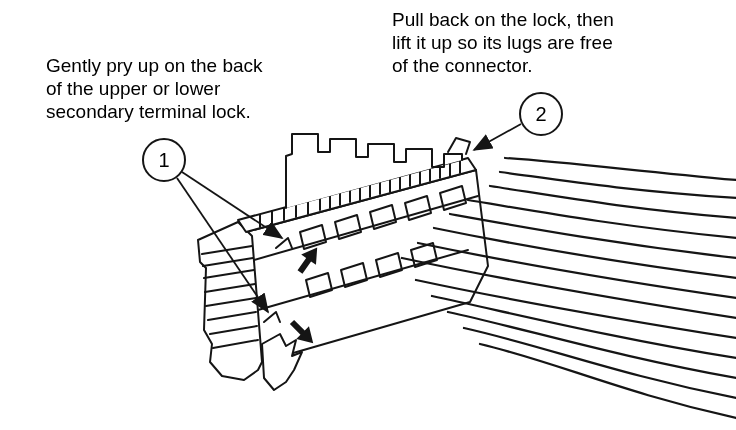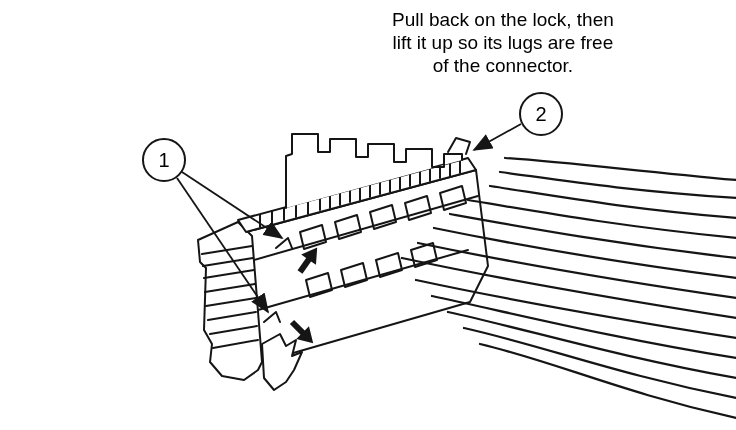--- a/index.html
+++ b/index.html
@@ -11,21 +11,20 @@
     overflow: hidden;
     font-family: "Liberation Sans", sans-serif;
     color: #000000;
   }
   .stage svg { position: absolute; left: 0; top: 0; }
   .label {
     position: absolute;
     font-size: 19px;
     line-height: 23px;
     white-space: pre-line;
-    text-align: center;
   }
   .label-left  { left: 46px;  top: 54px; }
   .label-right { left: 392px; top: 8px; }
   .callout {
     position: absolute;
     width: 40px;
     height: 40px;
     border: 2.5px solid #151515;
     border-radius: 50%;
     background: #ffffff;
@@ -105,20 +104,23 @@
       <path d="M177 178 L268 312" marker-end="url(#ah)"></path>
       <path d="M521 124 L474 150" marker-end="url(#ah)"></path>
     </g>
 
     <g fill="#151515" stroke="none">
       <polygon transform="translate(300,272) rotate(35)" points="-3,0 -3,-15 -9,-15 0,-30 9,-15 3,-15 3,0"></polygon>
       <polygon transform="translate(292,322) rotate(135)" points="-3,0 -3,-15 -9,-15 0,-30 9,-15 3,-15 3,0"></polygon>
     </g>
   </svg>
 
+  <div class="label label-left">Gently pry up on the back
+of the upper or lower
+secondary terminal lock.</div>
   <div class="label label-right">Pull back on the lock, then
 lift it up so its lugs are free
 of the connector.</div>
 
   <div class="callout callout-1">
     <span>1</span>
   </div>
   <div class="callout callout-2">
     <span>2</span>
   </div>

